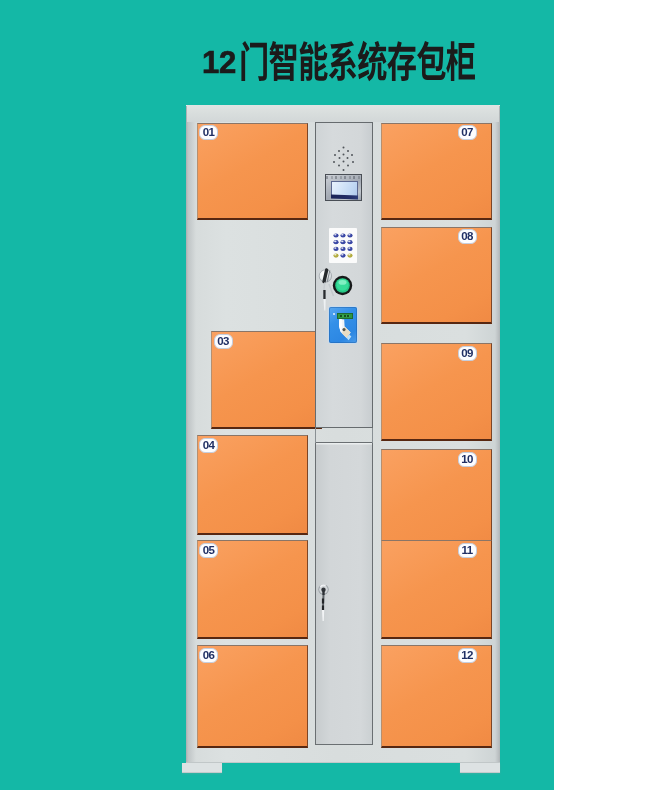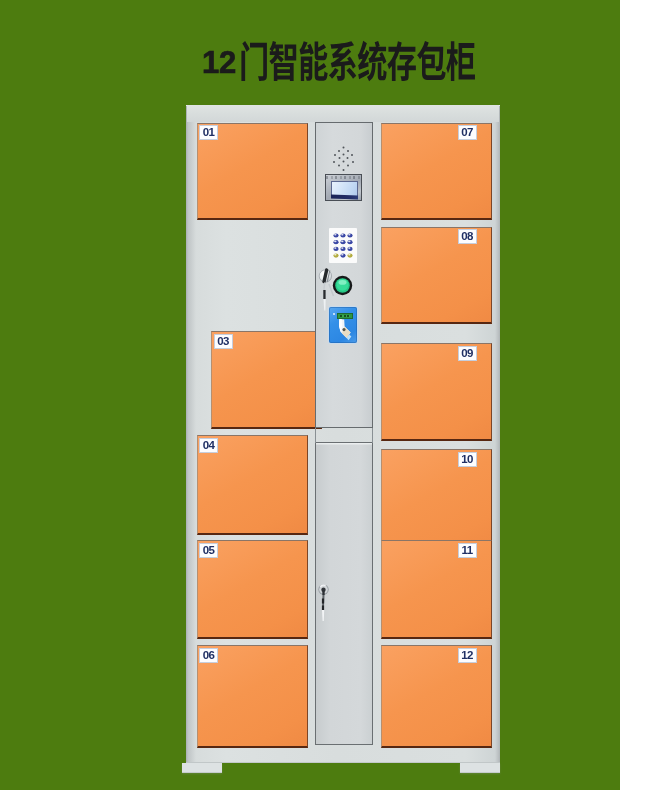--- a/index.html
+++ b/index.html
@@ -1,24 +1,24 @@
 <!DOCTYPE html>
 <html><head>
 <meta charset="utf-8">
 <style>
   html,body{margin:0;padding:0;background:#ffffff;}
-  #page{position:relative;width:620px;height:790px;background:#4d7c0f;overflow:hidden;
+  #page{position:relative;width:554px;height:790px;background:#14b8a6;overflow:hidden;
         font-family:"Liberation Sans",sans-serif;}
   .abs{position:absolute;}
   .door{position:absolute;width:109px;
         background:linear-gradient(150deg,#faa161 0%,#f6954e 45%,#f49048 80%,#f08a44 100%);
         border-top:1.5px solid #8a7567;border-left:1px solid #b78f6f;
         border-right:1px solid #7c4526;border-bottom:2px solid #572711;}
   .lbl{position:absolute;top:1.5px;width:17px;height:13px;background:#fdfdff;
-       border:1px solid #c6cedd;border-radius:0;color:#202f64;
+       border:1px solid #c6cedd;border-radius:6px;color:#202f64;
        font-weight:bold;font-size:11.5px;line-height:13.5px;text-align:center;
        letter-spacing:-0.6px;}
   .lbl.L{left:1.5px;} .lbl.R{right:14px;}
 </style>
 </head>
 <body>
 <div id="page">
 
   <svg class="abs" id="title" style="left:200px;top:36px;" width="282" height="50" viewBox="0 0 282 50">
     <text x="2" y="37.4" font-family="Liberation Sans, sans-serif" font-size="31" font-weight="bold" fill="#1b1b1b" letter-spacing="-0.3" stroke="#1b1b1b" stroke-width="0.7">12</text>

